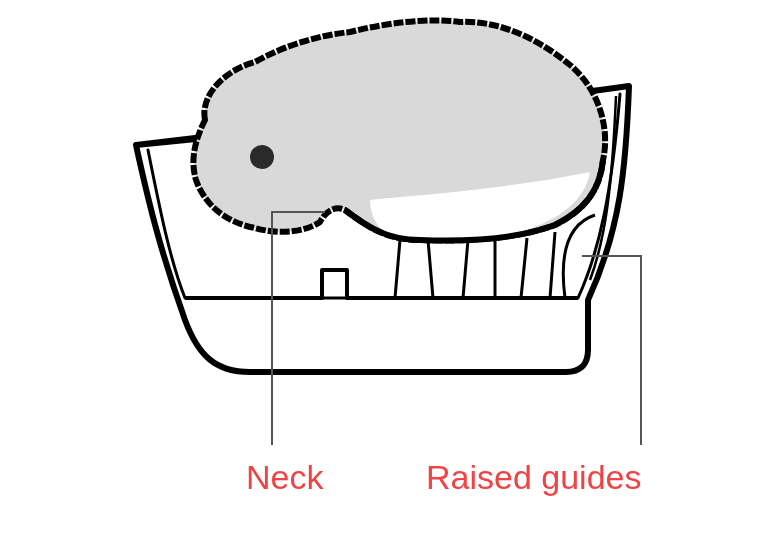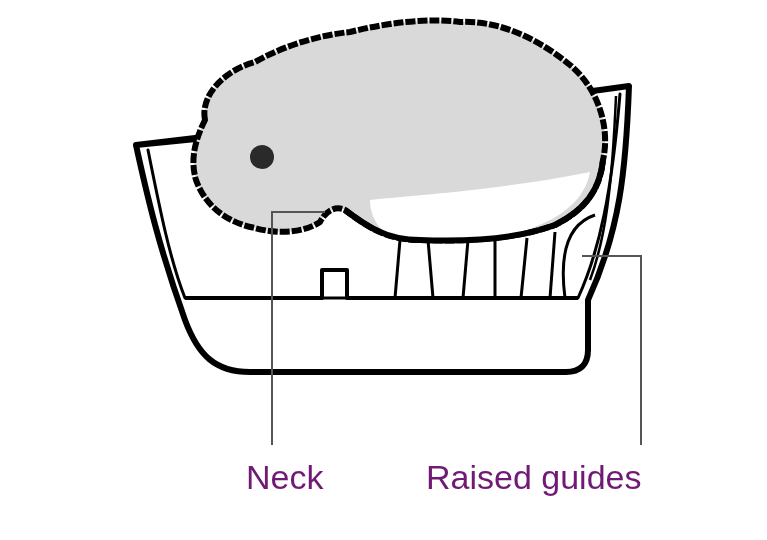--- a/index.html
+++ b/index.html
@@ -2,21 +2,21 @@
 <html><head>
   <meta charset="utf-8">
   <style>
     html, body { margin: 0; padding: 0; background: #ffffff; }
     body { width: 767px; height: 540px; position: relative; overflow: hidden; }
     #diagram { position: absolute; left: 0; top: 0; }
     .label {
       position: absolute;
       font-family: "Liberation Sans", sans-serif;
       font-size: 34px;
-      color: #701a75;
+      color: #ef4444;
       white-space: nowrap;
       line-height: 1;
     }
     #label-neck { left: 246px; top: 460px; }
     #label-guides { left: 426px; top: 460px; }
   </style>
 </head>
 <body>
 
 <svg id="diagram" width="767" height="540" viewBox="0 0 767 540" xmlns="http://www.w3.org/2000/svg">

